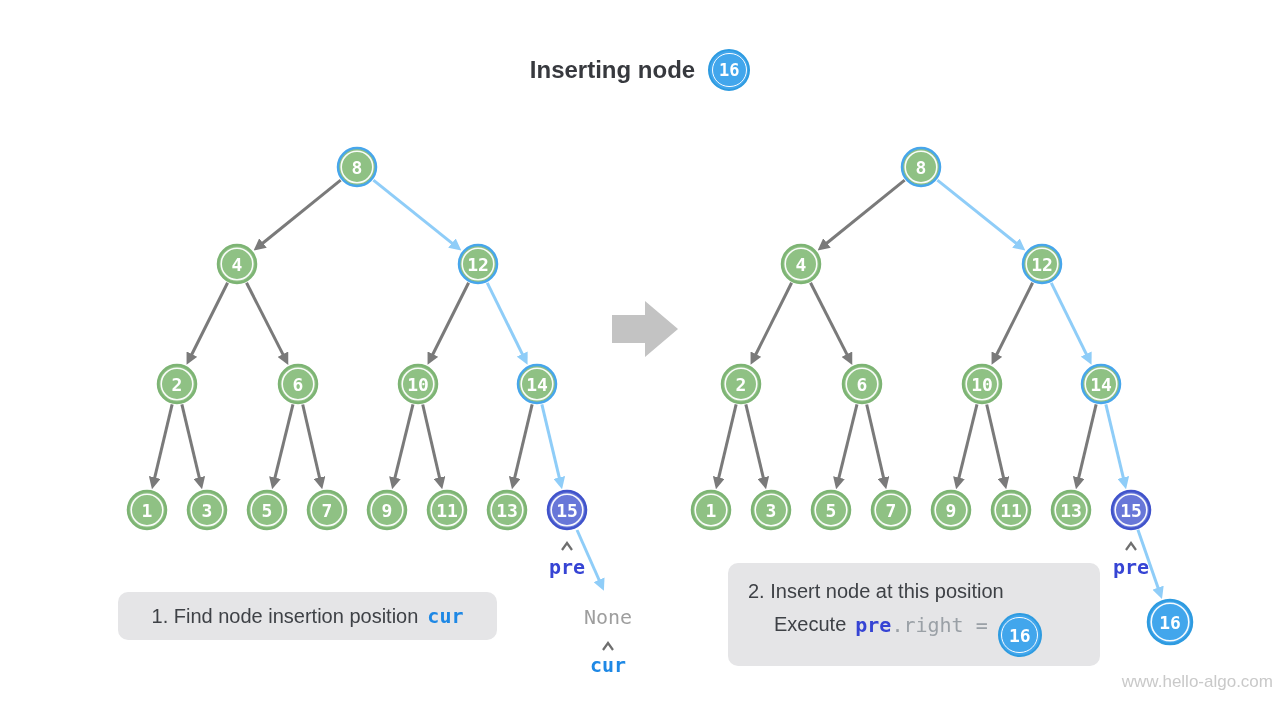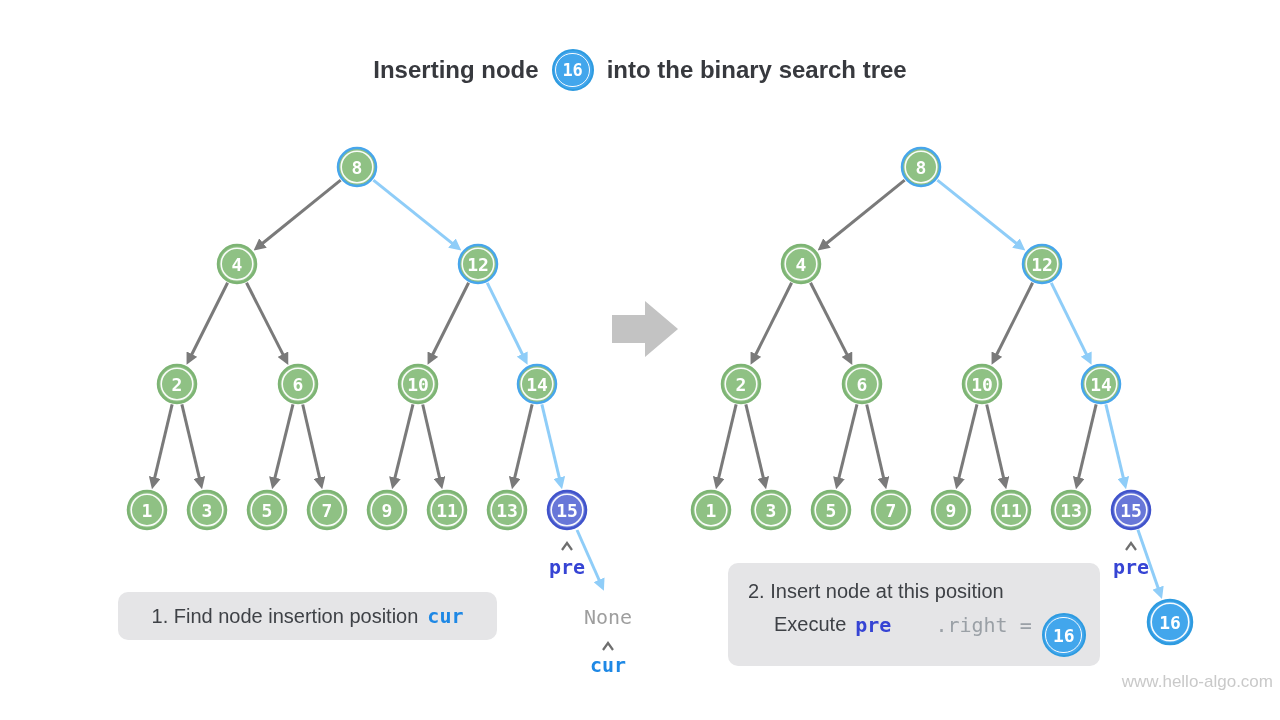--- a/index.html
+++ b/index.html
@@ -21,40 +21,39 @@
   .svg-label{font-family:"DejaVu Sans Mono",monospace;font-size:20px;text-anchor:middle;}
   .svg-pre{fill:#3644d4;font-weight:bold;}
   .svg-cur{fill:#1e88e5;font-weight:bold;}
   .svg-none{fill:#9e9e9e;}
   
   .caption{position:absolute;background:#e5e5e7;border-radius:10px;color:#3e4146;font-size:20px;}
   .caption-1{left:118px;top:592px;width:379px;height:48px;display:flex;align-items:center;justify-content:center;text-align:center;}
   .caption-2{left:728px;top:563px;width:372px;height:103px;text-decoration:underline;}
   .cap2-line1{position:absolute;left:20px;top:17px;white-space:nowrap;}
   .cap2-line2{position:absolute;left:46px;top:50px;height:48px;display:flex;align-items:flex-start;white-space:nowrap;}
-  .code{font-family:"DejaVu Sans Mono",monospace;font-weight:bold;font-size:20px;margin-left:44px;}
+  .code{font-family:"DejaVu Sans Mono",monospace;font-weight:bold;font-size:20px;}
   .code-cur{color:#1e88e5;margin-left:9px;}
   .code-pre{color:#3644d4;margin-left:9px;}
   .code-gray{color:#9aa0a6;font-weight:normal;}
   .cap2-line2 .chip{margin-left:10px;}
   
   .watermark{position:absolute;right:7px;top:672px;font-family:Liberation Sans, sans-serif;
              font-size:17px;color:#c9c9c9;}
 </style>
 </head>
 <body>
 
 <div class="stage">
 
   <div class="title-row">
     <span>Inserting node</span>
     <span class="chip chip-title">
         <span>16</span>
       </span>
-    <span>into the binary search tree</span>
   </div>
 
   <svg id="diagram-svg" class="diagram" width="1280" height="720" viewBox="0 0 1280 720">
       <defs>
         <marker id="m-gray" viewBox="0 0 10 10" refX="2" refY="5" markerWidth="4" markerHeight="4" orient="auto-start-reverse">
           <path d="M0,0 L10,5 L0,10 z" fill="#7a7a7a"></path>
         </marker>
         <marker id="m-blue" viewBox="0 0 10 10" refX="2" refY="5" markerWidth="4" markerHeight="4" orient="auto-start-reverse">
           <path d="M0,0 L10,5 L0,10 z" fill="#8fcdf8"></path>
         </marker>

